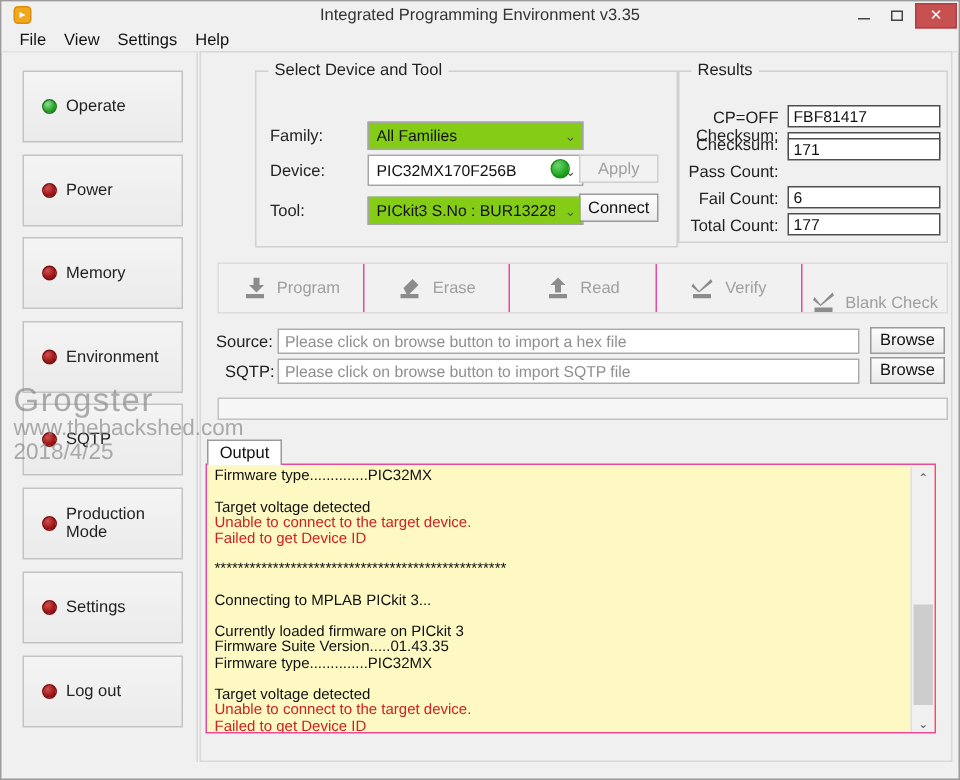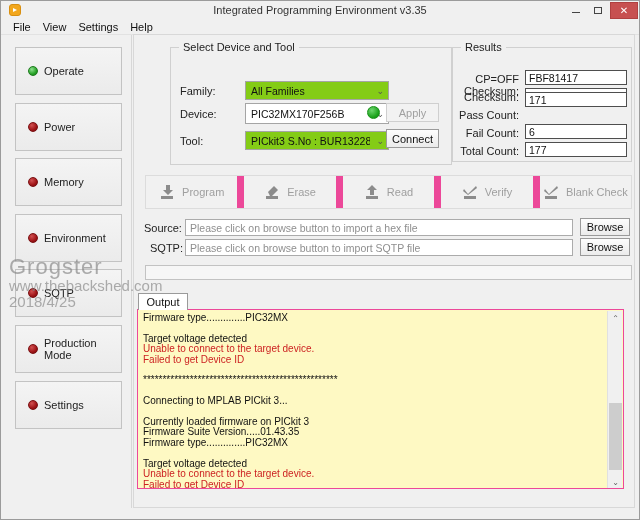--- a/index.html
+++ b/index.html
@@ -52,22 +52,22 @@
   .status-dot { position:absolute; width:13px; height:13px; border-radius:50%; background:radial-gradient(circle at 35% 30%, #6fd66f, #1da31d 65%, #128012); border:1px solid #179117; }
 
   .push-btn { position:absolute; display:flex; align-items:center; justify-content:center; font-size:11px; background:linear-gradient(#fdfdfd,#ebebeb); border:1px solid #9a9a9a; color:#111; }
   .push-btn.disabled { background:#f2f2f2; border:1px solid #cfcfcf; color:#a0a0a0; }
 
   .res-field { position:absolute; height:15px; background:#fff; border:1px solid #4e4e4e; font-size:10.5px; color:#111; padding:0 3px; display:flex; align-items:center; }
   .res-label { position:absolute; font-size:11px; color:#222; text-align:right; }
 
   
   .action-strip { position:absolute; left:11px; top:140px; width:487px; height:34px; border:1px solid #dcdcdc; display:flex; background:#f1f1f1; }
-  .action-btn { flex:1; display:flex; align-items:center; justify-content:center; gap:7px; border-right:7px solid #ec4899; color:#9f9f9f; font-size:11px; }
-  .action-btn:last-child { border-right:none; }
+  .action-btn { flex:1; display:flex; align-items:center; justify-content:center; gap:7px; border-right:1px solid #ec4899; color:#9f9f9f; font-size:11px; }
+  .action-btn:last-child { border-right:none;align-items:flex-end; }
   .action-btn svg { flex:0 0 auto; }
 
   
   .file-input { position:absolute; height:17px; border:1px solid #ababab; background:#fff; font-size:10.5px; padding:0 4px; font-family:"Liberation Sans", sans-serif; color:#222; }
   .file-input::placeholder { color:#8f8f8f; }
 
   .progress { position:absolute; left:11px; top:230px; width:487px; height:15px; border:1px solid #c2c2c2; background:#f6f6f6; }
 
   
   .out-tab { position:absolute; left:4px; top:258px; width:50px; height:17px; background:#fff; border:1px solid #9a9a9a; border-bottom:none; font-size:11px; color:#111; display:flex; align-items:center; justify-content:center; z-index:2; }
@@ -129,20 +129,24 @@
     <span class="side-label">SQTP</span>
   </div>
   <div class="side-btn" style="top:324px">
     <span class="led led-red"></span>
     <span class="side-label">Production Mode</span>
   </div>
   <div class="side-btn" style="top:380px">
     <span class="led led-red"></span>
     <span class="side-label">Settings</span>
   </div>
+  <div class="side-btn" style="top:436px">
+    <span class="led led-red"></span>
+    <span class="side-label">Log out</span>
+  </div>
 
   <div class="watermark">
     <div class="wm-1">Grogster</div>
     <div class="wm-2">www.thebackshed.com</div>
     <div class="wm-3">2018/4/25</div>
   </div>
 
   <div class="main-panel">
 
     <div class="groupbox" style="left:4px; top:12px; width:282px; height:118px;margin-left:32px;">

